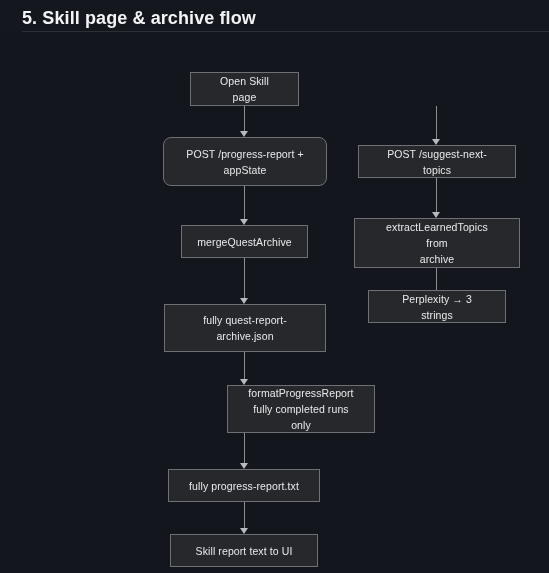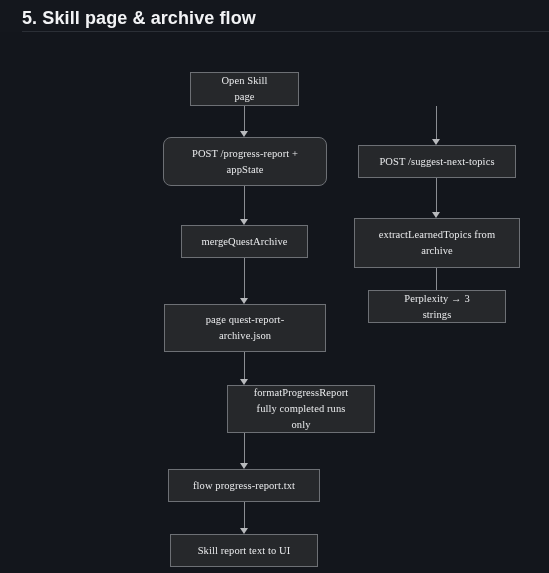--- a/index.html
+++ b/index.html
@@ -68,21 +68,20 @@
     color: #e9eaec;
     font-size: 10.5px;
     line-height: 16px;
     text-align: center;
     display: flex;
     align-items: center;
     justify-content: center;
     letter-spacing: 0.1px;
     padding: 2px 20px;
     white-space: pre-line;
-    font-family: Liberation Serif, serif;
   }
 
   
   .edge-line {
     position: absolute;
     width: 1px;
     background: #8b8e93;
   }
   .edge-head {
     position: absolute;
@@ -114,33 +113,33 @@
 appState</div>
 
     <div class="edge-line" style="left:244px; top:154px; width:1px; height:33px;"></div>
     <div class="edge-head" style="left:240px; top:187px;"></div>
 
     <div class="node" style="left:181px; top:193px; width:127px; height:33px;">mergeQuestArchive</div>
 
     <div class="edge-line" style="left:244px; top:226px; width:1px; height:40px;"></div>
     <div class="edge-head" style="left:240px; top:266px;"></div>
 
-    <div class="node" style="left:164px; top:272px; width:162px; height:48px;">page quest-report-
+    <div class="node" style="left:164px; top:272px; width:162px; height:48px;">fully quest-report-
 archive.json</div>
 
     <div class="edge-line" style="left:244px; top:320px; width:1px; height:27px;"></div>
     <div class="edge-head" style="left:240px; top:347px;"></div>
 
     <div class="node" style="left:183px; top:353px; width:148px; height:48px;margin-left:44px;">formatProgressReport
 fully completed runs only</div>
 
     <div class="edge-line" style="left:244px; top:401px; width:1px; height:30px;"></div>
     <div class="edge-head" style="left:240px; top:431px;"></div>
 
-    <div class="node" style="left:168px; top:437px; width:152px; height:33px;">flow progress-report.txt</div>
+    <div class="node" style="left:168px; top:437px; width:152px; height:33px;">fully progress-report.txt</div>
 
     <div class="edge-line" style="left:244px; top:470px; width:1px; height:26px;"></div>
     <div class="edge-head" style="left:240px; top:496px;"></div>
 
     <div class="node" style="left:170px; top:502px; width:148px; height:33px;">Skill report text to UI</div>
 
 
     <div class="edge-line" style="left:436px; top:74px; width:1px; height:33px;"></div>
     <div class="edge-head" style="left:432px; top:107px;"></div>
 

